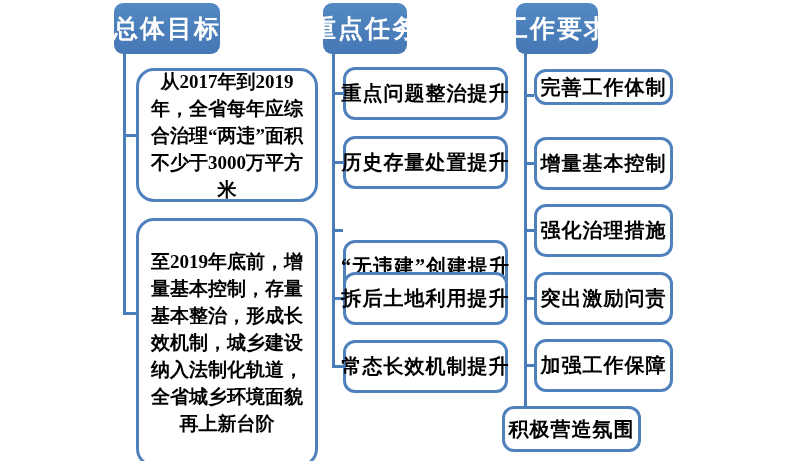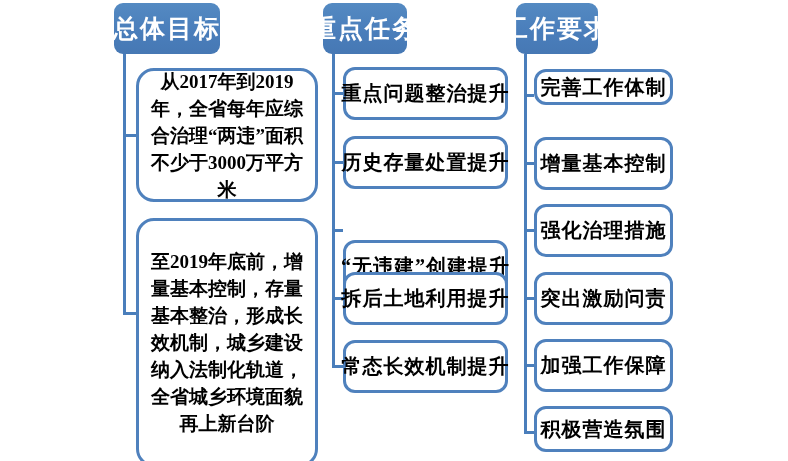--- a/index.html
+++ b/index.html
@@ -108,17 +108,17 @@
   </div>
   <div class="box small" style="left:534px; top:204px; width:139px; height:53px;">
     <span>强化治理措施</span>
   </div>
   <div class="box small" style="left:534px; top:339px; width:139px; height:53px;">
     <span>加强工作保障</span>
   </div>
   <div class="box small" style="left:534px; top:272px; width:139px; height:53px;">
     <span>突出激励问责</span>
   </div>
-  <div class="box small" style="left:534px; top:406px; width:139px; height:46px;">
+  <div class="box small" style="left:502px; top:406px; width:139px; height:46px;">
     <span>积极营造氛围</span>
   </div>
 
 </div>
 
 </body></html>

